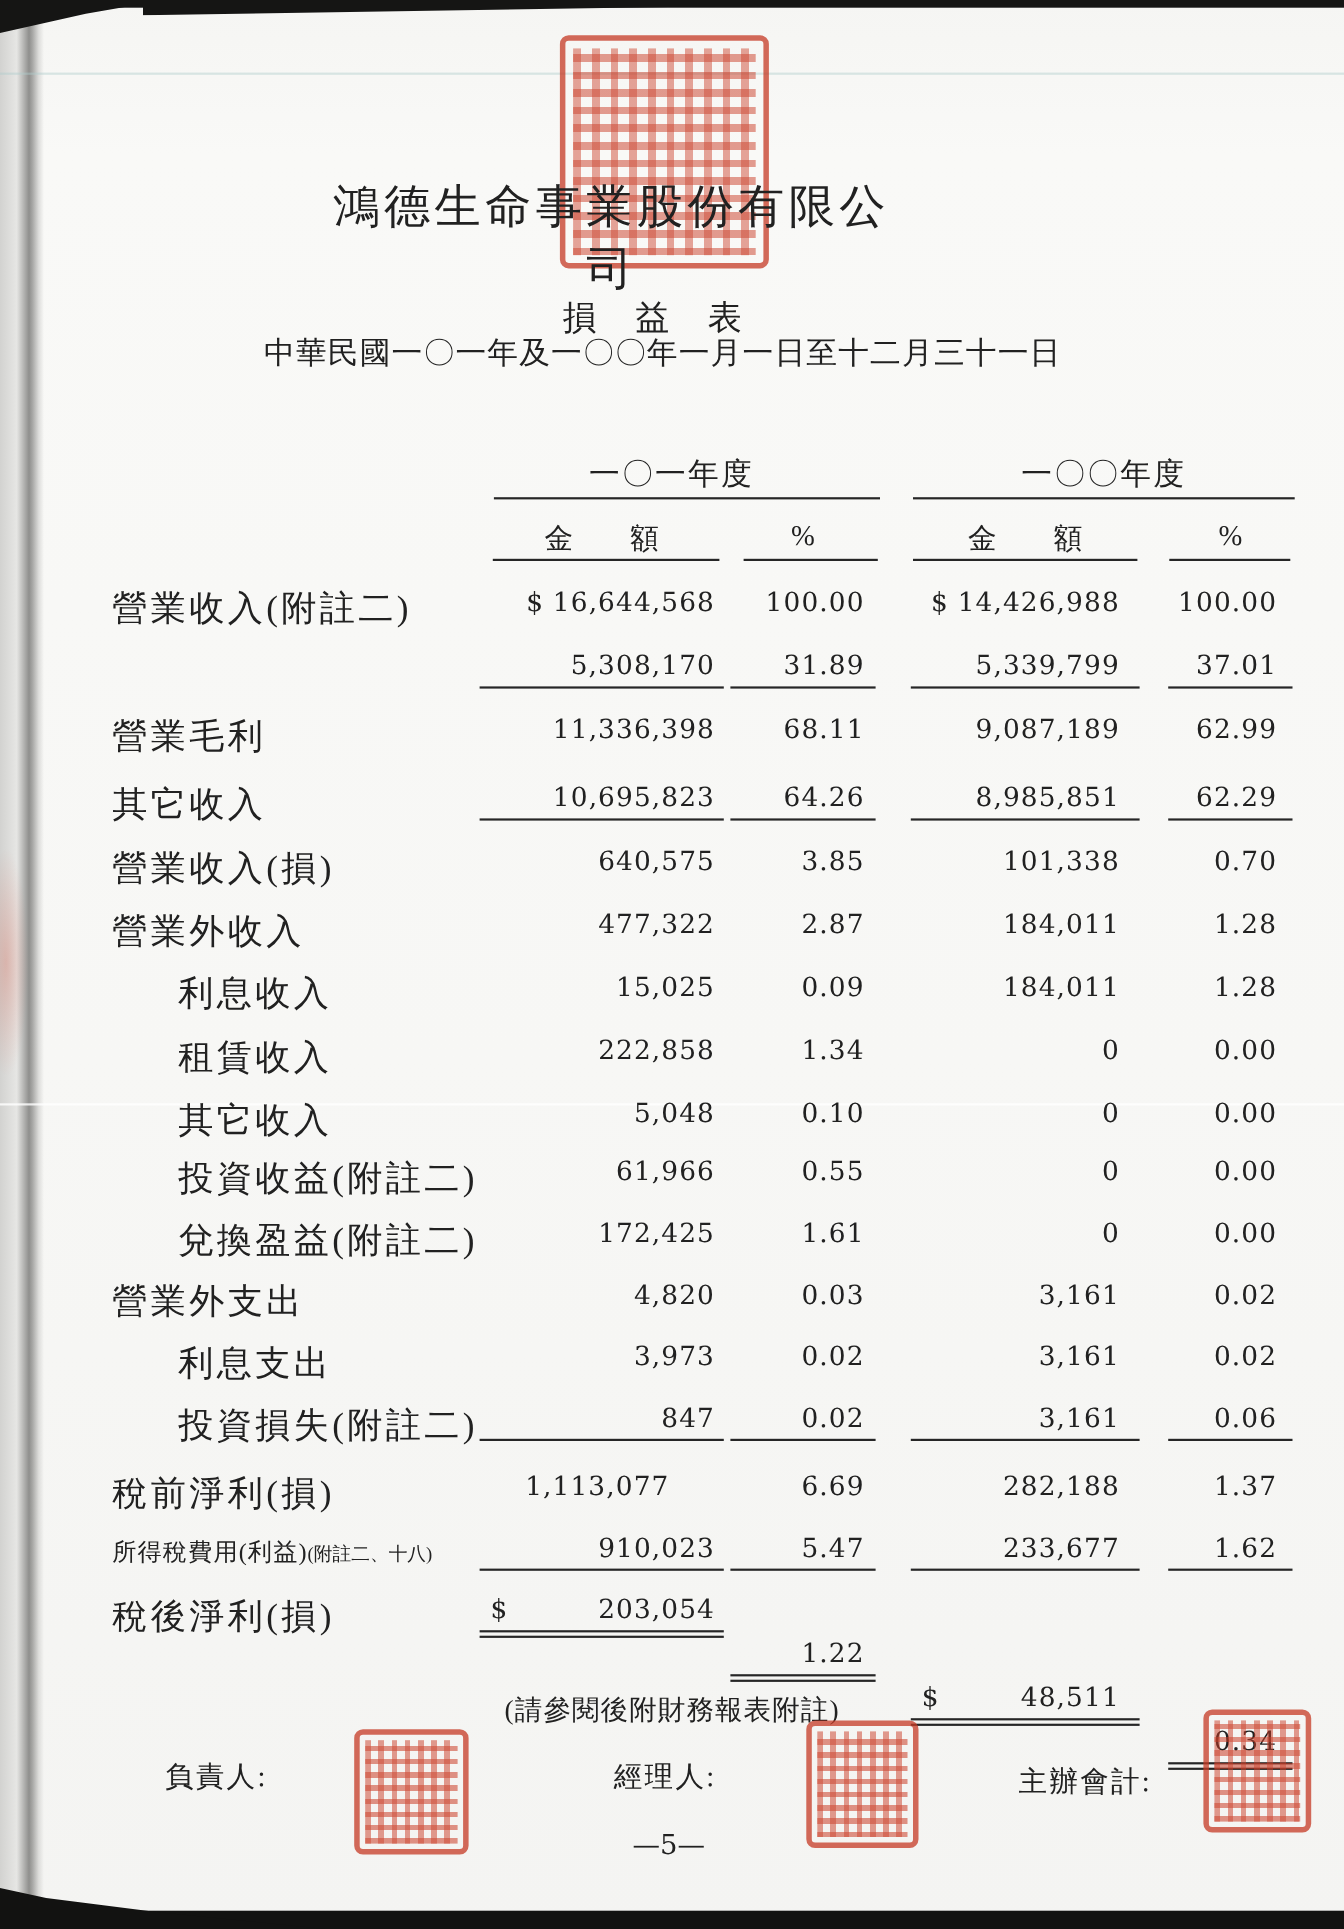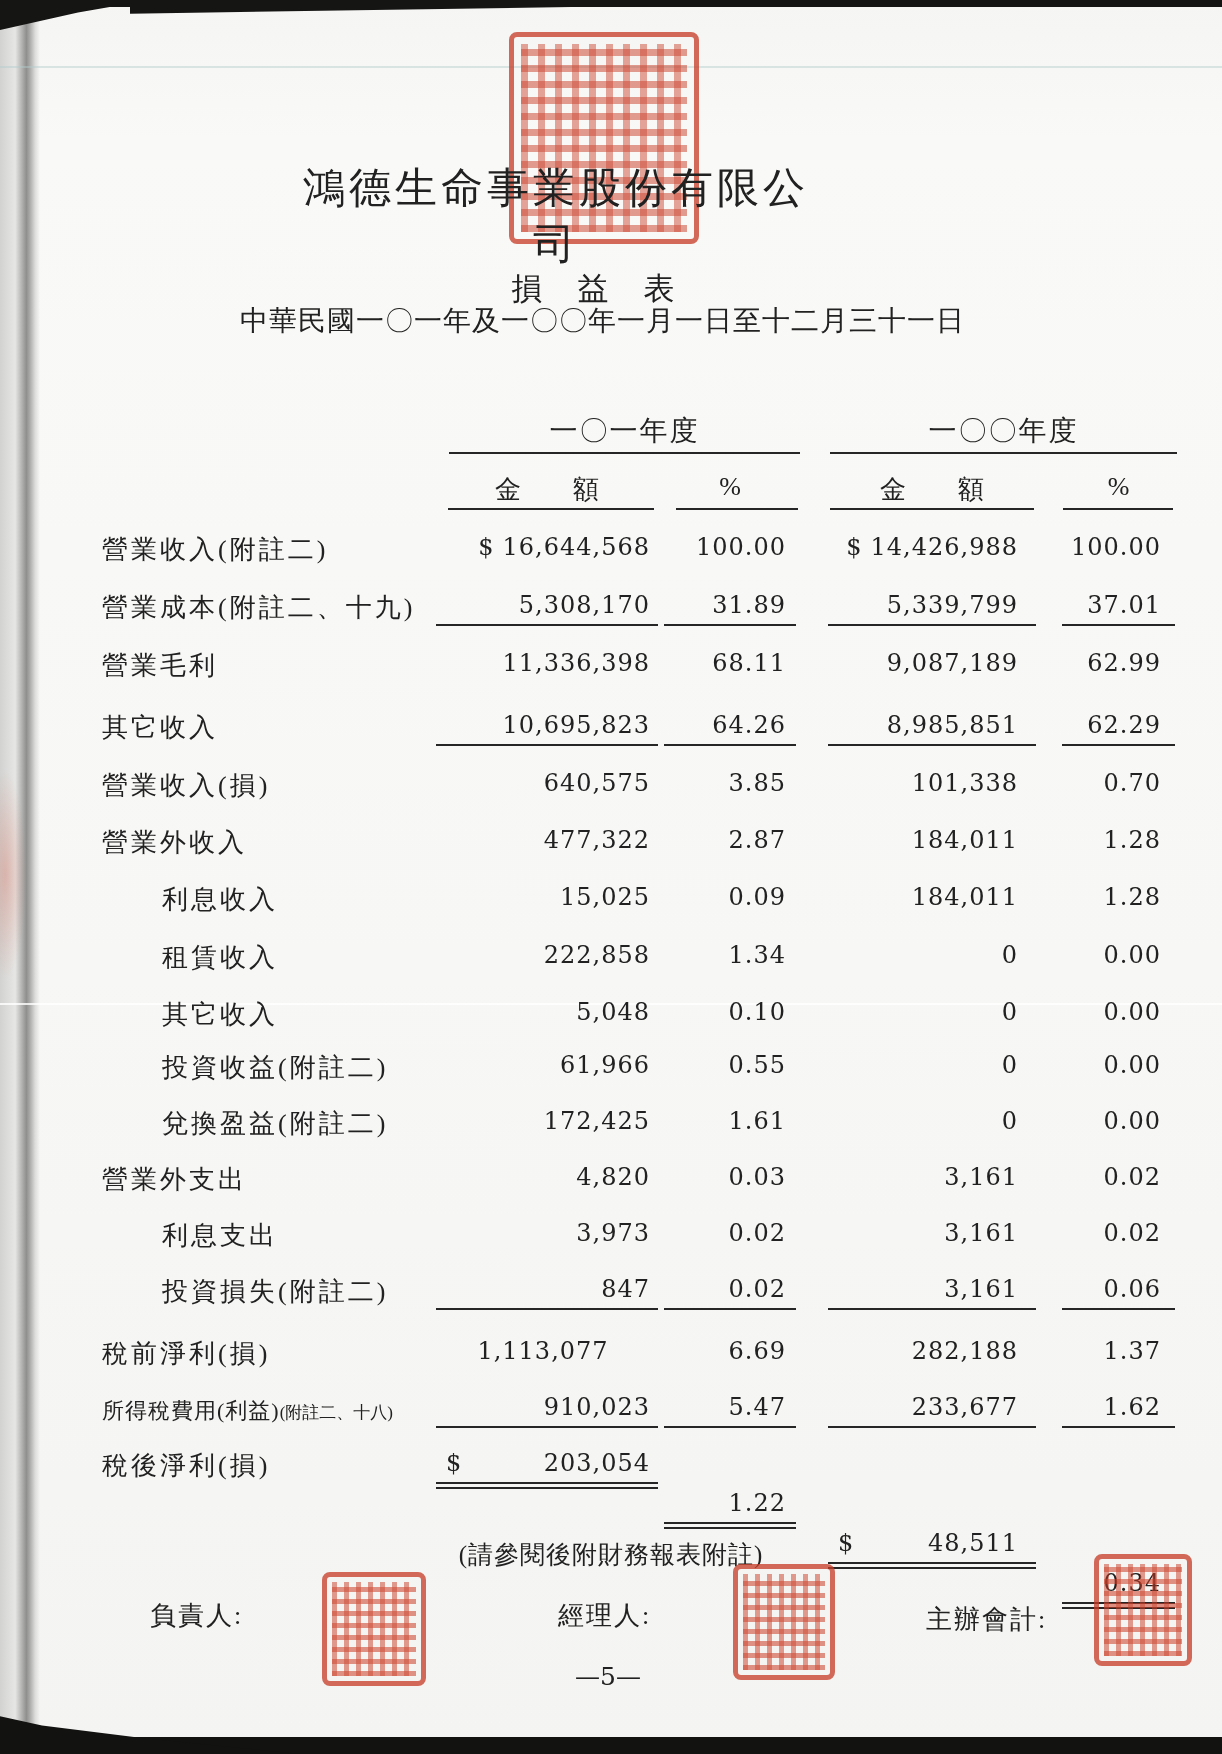--- a/index.html
+++ b/index.html
@@ -38,38 +38,38 @@
   #seal-accountant{left:1094px;top:1554px;width:88px;height:102px;}
   
   #company-name{position:absolute;top:160px;left:300px;width:512px;text-align:center;
         font-size:42px;letter-spacing:4px;font-weight:500;}
   #report-title{position:absolute;top:268px;left:394px;width:400px;text-align:center;
         font-size:31px;letter-spacing:2px;}
   #period-line{position:absolute;top:302px;left:240px;font-size:28px;letter-spacing:1px;}
   #unit-label{position:absolute;top:364px;left:735px;width:300px;text-align:right;font-size:25px;}
   
   .yearhdr{position:absolute;top:412px;font-size:28px;letter-spacing:2px;text-align:center;}
-  #year-101{left:449px;width:351px;}
+  #year-101{left:435px;width:351px;}
   #year-100{left:830px;width:347px;}
   .rule{position:absolute;height:0;border-bottom:2px solid #262626;}
   #yl-101{left:449px;width:351px;top:452px;}
   #yl-100{left:830px;width:347px;top:452px;}
   .subhdr{position:absolute;top:472px;font-size:26px;text-align:center;}
   #sub-amt-101{left:436px;width:222px;}
   #sub-pct-101{left:664px;width:132px;}
   #sub-amt-100{left:828px;width:208px;}
   #sub-pct-100{left:1062px;width:113px;}
   #sl-1{left:448px;width:206px;top:508px;}
   #sl-2{left:676px;width:122px;top:508px;}
   #sl-3{left:830px;width:204px;top:508px;}
   #sl-4{left:1063px;width:110px;top:508px;}
   
   #rows{position:absolute;inset:0;}
   .row{position:absolute;left:0;width:1222px;height:40px;}
-  .lbl{position:absolute;top:4px;font-size:26px;letter-spacing:3px;white-space:nowrap;}
+  .lbl{position:absolute;top:4px;font-size:32px;letter-spacing:3px;white-space:nowrap;}
   .lbl.small{font-size:22px;letter-spacing:1px;top:8px;}
   .lbl .note{font-size:17px;letter-spacing:0;}
   .cell{position:absolute;top:0;height:40px;box-sizing:border-box;text-align:right;padding-top:5px;}
   .num{font-family:"DejaVu Serif","Liberation Serif",serif;font-size:24px;letter-spacing:1px;}
   .dollar{font-family:"DejaVu Serif",serif;font-size:24px;margin-right:9px;}
   .dollar.gap{position:absolute;left:10px;top:5px;margin:0;}
   .u1{border-bottom:2px solid #262626;}
   .u2{border-bottom:2px solid #262626;position:relative;}
   .u2::after{content:'';position:absolute;left:0;right:0;bottom:-7px;border-bottom:2px solid #262626;}
   
@@ -116,21 +116,20 @@
 
   <div id="rows">
       <div class="row" style="top: 528px;">
         <div class="lbl" style="left: 102px;">營業收入(附註二)</div>
         <div class="cell" style="left: 436px; width: 222px; padding-right: 8px;"><span class="dollar">$</span><span class="num">16,644,568</span></div>
         <div class="cell" style="left: 664px; width: 132px; padding-right: 10px;"><span class="num">100.00</span></div>
         <div class="cell" style="left: 828px; width: 208px; padding-right: 18px;"><span class="dollar">$</span><span class="num">14,426,988</span></div>
         <div class="cell" style="left: 1062px; width: 113px; padding-right: 14px;"><span class="num">100.00</span></div>
       </div>
       <div class="row" style="top: 586px;">
-        <div class="lbl" style="left: 102px;">營業成本(附註二、十九)</div>
         <div class="cell u1" style="left: 436px; width: 222px; padding-right: 8px;"><span class="num">5,308,170</span></div>
         <div class="cell u1" style="left: 664px; width: 132px; padding-right: 10px;"><span class="num">31.89</span></div>
         <div class="cell u1" style="left: 828px; width: 208px; padding-right: 18px;"><span class="num">5,339,799</span></div>
         <div class="cell u1" style="left: 1062px; width: 113px; padding-right: 14px;"><span class="num">37.01</span></div>
       </div>
       <div class="row" style="top: 644px;">
         <div class="lbl" style="left: 102px;">營業毛利</div>
         <div class="cell" style="left: 436px; width: 222px; padding-right: 8px;"><span class="num">11,336,398</span></div>
         <div class="cell" style="left: 664px; width: 132px; padding-right: 10px;"><span class="num">68.11</span></div>
         <div class="cell" style="left: 828px; width: 208px; padding-right: 18px;"><span class="num">9,087,189</span></div>

